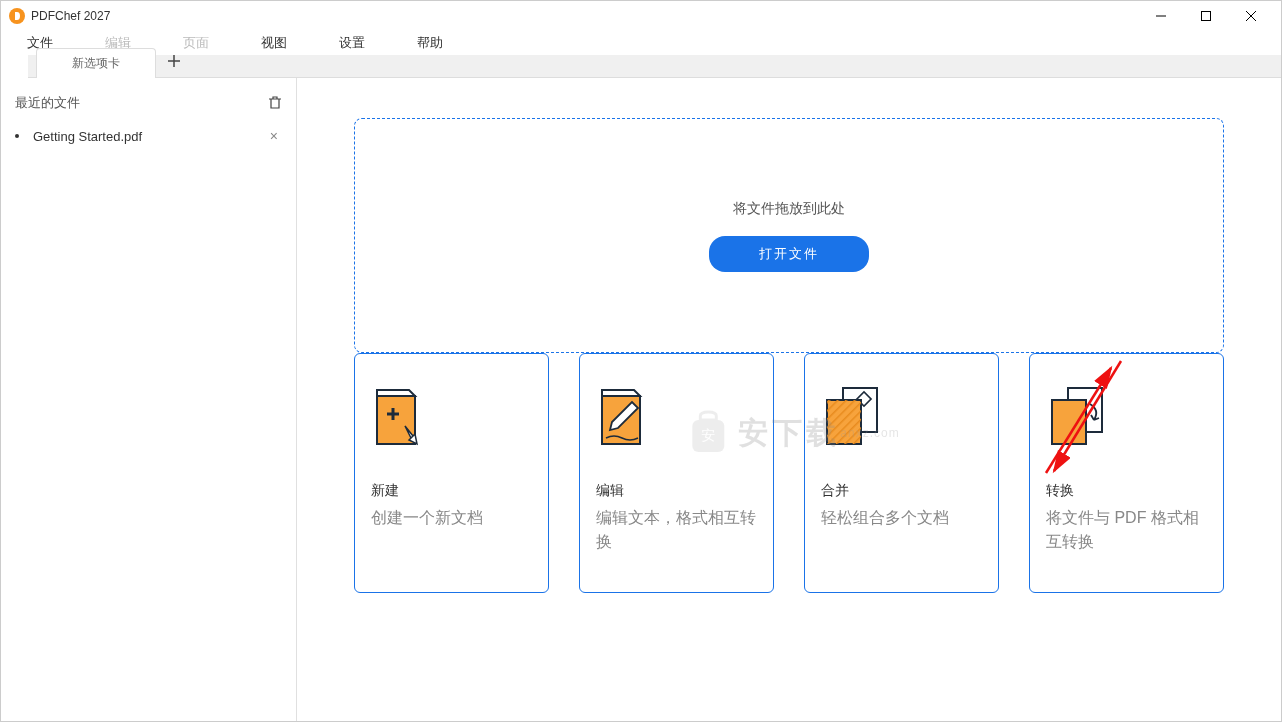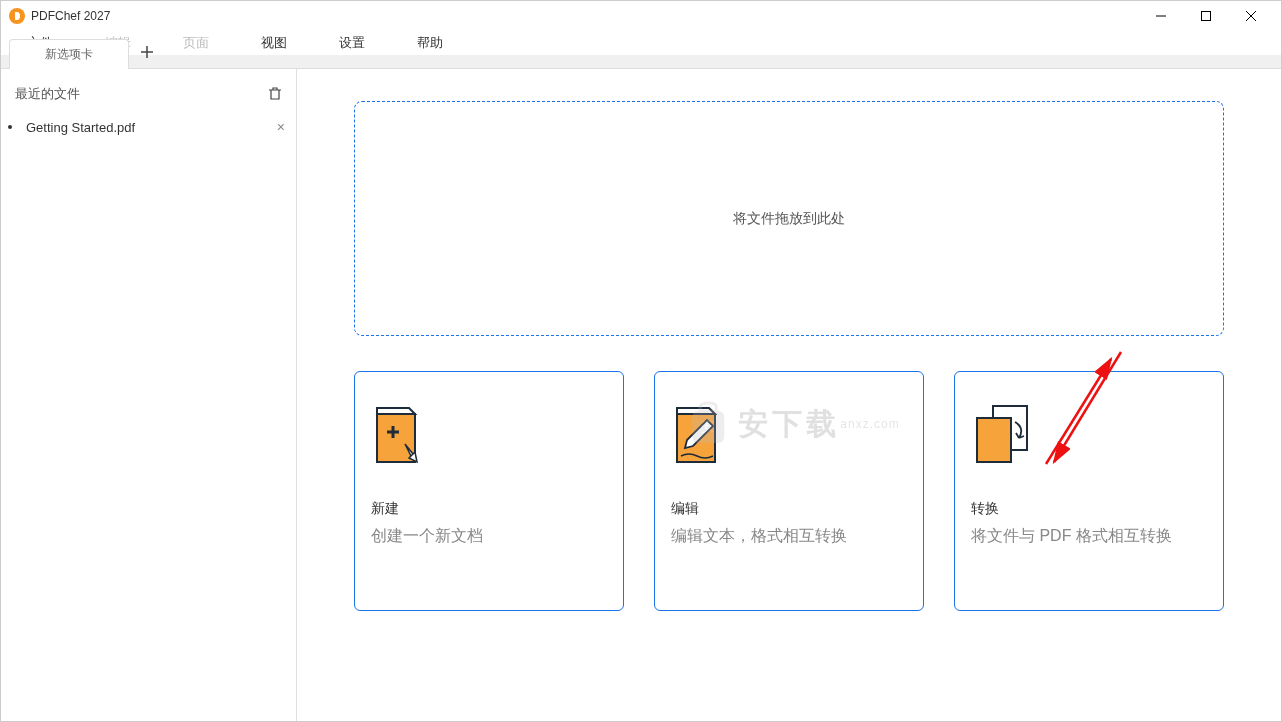--- a/index.html
+++ b/index.html
@@ -11,51 +11,51 @@
 .app-title { font-size: 12px; color: #333; flex: 1; }
 .win-controls { display: flex; gap: 0; }
 .win-btn { width: 45px; height: 30px; display: flex; align-items: center; justify-content: center; cursor: pointer; }
 
 
 .menubar { height: 24px; display: flex; align-items: center; padding: 0 8px; background: #fff; gap: 16px; }
 .menu-item { padding: 4px 18px; font-size: 13px; color: #333; cursor: pointer; }
 .menu-item.disabled { color: #bbb; cursor: default; }
 
 
-.tabstrip { height: 14px; display: flex; align-items: flex-end; background: #f0f0f0; border-bottom: 1px solid #ddd; padding-left: 8px; }
+.tabstrip { height: 23px; display: flex; align-items: flex-end; background: #f0f0f0; border-bottom: 1px solid #ddd; padding-left: 8px; margin-left: 27px; }
 .tab { padding: 6px 35px; background: #fff; border: 1px solid #ddd; border-bottom: none; border-radius: 4px 4px 0 0; font-size: 12px; color: #666; position: relative; top: 1px; }
 .new-tab { padding: 6px 12px; font-size: 16px; color: #666; cursor: pointer; }
 
 
 .main { flex: 1; display: flex; }
 
 
 .sidebar { width: 296px; border-right: 1px solid #e0e0e0; padding: 10px 0; }
 .recent-header { display: flex; align-items: center; justify-content: space-between; padding: 6px 14px; font-size: 13px; color: #555; }
 .trash-icon { cursor: pointer; }
-.file-row { display: flex; align-items: center; padding: 10px 7px; font-size: 13px; color: #333; cursor: pointer; }
+.file-row { display: flex; align-items: center; padding: 10px 14px; font-size: 13px; color: #333; cursor: pointer; }
 .bullet { width: 4px; height: 4px; background: #333; border-radius: 50%; margin-right: 14px; }
 .file-name { flex: 1; }
 .file-close { font-size: 14px; color: #888; cursor: pointer; padding: 0 4px; }
 
 
-.content { flex: 1; padding: 32px 50px; display: flex; flex-direction: column; align-items: center; position: relative; }
+.content { flex: 1; padding: 40px 50px; display: flex; flex-direction: column; align-items: center; position: relative; }
 
 
 .dropzone { width: 100%; max-width: 870px; height: 235px; border: 1px dashed #1a73e8; border-radius: 8px; display: flex; flex-direction: column; align-items: center; justify-content: center; gap: 18px; }
 .drop-text { font-size: 14px; color: #555; }
 .open-btn { background: #1a73e8; color: #fff; border: none; padding: 9px 50px; border-radius: 16px; font-size: 13px; cursor: pointer; letter-spacing: 2px; }
 
 
 .watermark { position: absolute; top: 330px; left: 50%; transform: translateX(-50%); opacity: 0.25; pointer-events: none; display: flex; align-items: center; }
 .wm-text { font-size: 30px; color: #888; font-weight: bold; letter-spacing: 4px; }
 .wm-sub { font-size: 12px; color: #999; letter-spacing: 1px; }
 
 
-.cards { display: flex; gap: 30px; margin-top: 35px; width: 100%; max-width: 870px; }
+.cards { display: flex; gap: 30px; width: 100%; max-width: 870px; }
 .card { flex: 1; border: 1px solid #1a73e8; border-radius: 6px; padding: 18px 16px 30px 16px; cursor: pointer; display: flex; flex-direction: column; min-height: 240px; }
 .card-icon { height: 80px; display: flex; align-items: flex-end; margin-bottom: 30px; }
 .card-title { font-size: 14px; color: #333; font-weight: 500; margin-bottom: 6px; }
 .card-desc { font-size: 16px; color: #888; line-height: 1.5; }
 
 
 .arrow-anno { position: absolute; top: 275px; right: 155px; pointer-events: none; }
 </style>
 </head>
 <body>
@@ -121,20 +121,21 @@
     <div class="file-row">
       <span class="bullet"></span>
       <span class="file-name">Getting Started.pdf</span>
       <span class="file-close">×</span>
     </div>
   </div>
 
   <div class="content">
     <div class="dropzone">
       <div class="drop-text">将文件拖放到此处</div>
+      <button class="open-btn">打开文件</button>
     </div>
 
     <div class="watermark">
       <svg width="60" height="50" viewBox="0 0 60 50">
           <rect x="14" y="12" width="32" height="32" rx="6" fill="#bbb"></rect>
           <path d="M22 8 Q22 4 30 4 Q38 4 38 8 L38 12 L22 12 Z" fill="none" stroke="#bbb" stroke-width="3"></path>
           <text x="30" y="32" text-anchor="middle" fill="#fff" font-size="14">安</text>
         </svg>
       <div class="wm-text">安下载</div>
       <div class="wm-sub">anxz.com</div>
@@ -162,20 +163,37 @@
             <rect x="6" y="14" width="38" height="48" fill="#f7a33c" stroke="#1d2b3b" stroke-width="2"></rect>
             <path d="M6 14 L6 8 L38 8 L44 14 Z" fill="#fff" stroke="#1d2b3b" stroke-width="2"></path>
             <path d="M14 48 L16 40 L36 20 L42 26 L22 46 Z" fill="#fff" stroke="#1d2b3b" stroke-width="1.8"></path>
             <path d="M10 56 Q18 52 26 56 Q34 60 42 56" fill="none" stroke="#1d2b3b" stroke-width="1.5"></path>
           </svg>
         </div>
         <div class="card-title">编辑</div>
         <div class="card-desc">编辑文本，格式相互转换</div>
       </div>
 
+      <div class="card">
+        <div class="card-icon">
+          <svg width="70" height="70" viewBox="0 0 70 70">
+            <rect x="22" y="6" width="34" height="44" fill="#fff" stroke="#1d2b3b" stroke-width="2"></rect>
+            <rect x="38" y="12" width="10" height="10" fill="#fff" stroke="#1d2b3b" stroke-width="1.6" transform="rotate(45 43 17)"></rect>
+            <rect x="6" y="18" width="34" height="44" fill="#f7a33c" stroke="#1d2b3b" stroke-width="2"></rect>
+            <path d="M6 18 L40 18 L40 62 L6 62 Z" fill="url(#hatch)"></path>
+            <defs>
+                <pattern id="hatch" width="6" height="6" patternUnits="userSpaceOnUse" patternTransform="rotate(45)">
+                  <line x1="0" y1="0" x2="0" y2="6" stroke="#e88b1e" stroke-width="3"></line>
+                </pattern>
+              </defs>
+          </svg>
+        </div>
+        <div class="card-title">合并</div>
+        <div class="card-desc">轻松组合多个文档</div>
+      </div>
 
       <div class="card">
         <div class="card-icon">
           <svg width="70" height="70" viewBox="0 0 70 70">
             <rect x="22" y="6" width="34" height="44" fill="#fff" stroke="#1d2b3b" stroke-width="2"></rect>
             <rect x="6" y="18" width="34" height="44" fill="#f7a33c" stroke="#1d2b3b" stroke-width="2"></rect>
             <path d="M44 22 Q54 28 48 38 M48 38 L45 33 M48 38 L53 36" fill="none" stroke="#1d2b3b" stroke-width="1.8"></path>
           </svg>
         </div>
         <div class="card-title">转换</div>

